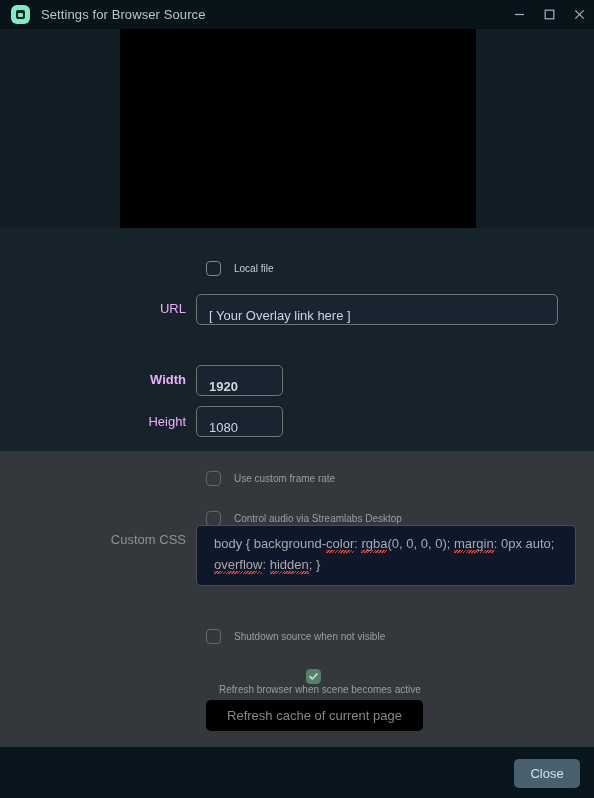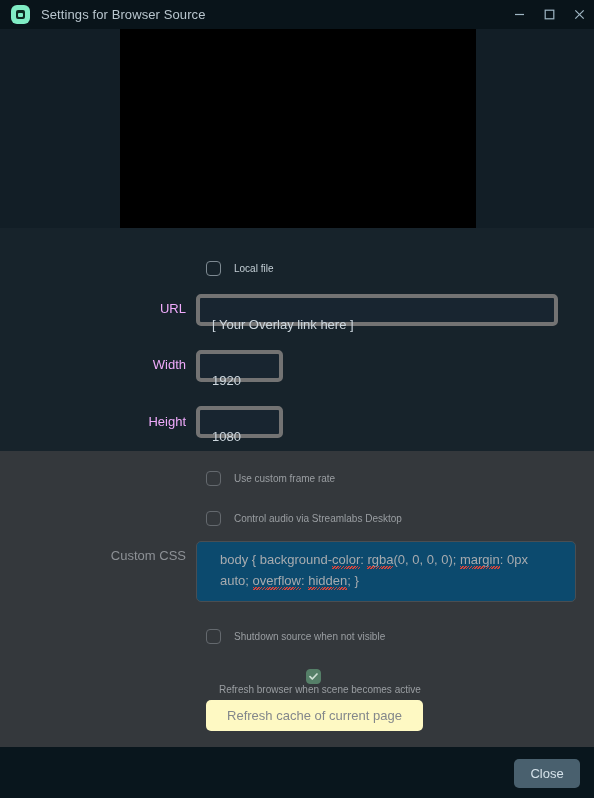--- a/index.html
+++ b/index.html
@@ -79,33 +79,33 @@
 
   .field-label {
     width: 196px; text-align: right; padding-right: 10px;
     font-size: 13px; color: #f0abfc;
     line-height: 30px; flex: none;
   }
   .field-label.dim { color: #8d9196; }
 
   .text-input {
     height: 31px; border-radius: 5px;
-    border: 4px solid #737373; background: #182530;
+    border: 1px solid #737373; background: #182530;
     color: #ccd6dd; font-size: 13px;
-    padding: 12px 12px; line-height: 29px;
+    padding: 6px 12px; line-height: 29px;
     font-family: "Liberation Sans", sans-serif;
   }
   .text-input.url { width: 362px; }
   .text-input.num { width: 87px; }
 
   .textarea-css {
     width: 380px; height: 61px; border-radius: 5px;
-    border: 1px solid #4a4e52; background: #0c4a6e;
+    border: 1px solid #4a4e52; background: #0f172a;
     color: #a7abaf; font-size: 13px; line-height: 21px;
-    padding: 7px 23px;
+    padding: 7px 17px;
     font-family: "Liberation Sans", sans-serif;
   }
   .sq { position: relative; display: inline; }
   .sq::after {
     content: ""; position: absolute; left: 0; right: 0; bottom: -2px; height: 3px;
     background-image: repeating-linear-gradient(135deg,
       #d9443a 0, #d9443a 1px, transparent 1px, transparent 2px,
       #d9443a 2px, #d9443a 3px, transparent 3px, transparent 4px);
   }
 
@@ -122,21 +122,21 @@
     display: flex; align-items: center; justify-content: center;
   }
   .cbox.checked svg { display: block; }
   .check-label { margin-left: 13px; font-size: 10px; color: #c3ced5; white-space: nowrap; }
   .form-lower .check-label { color: #9a9ea2; }
 
   
   .btn-refresh {
     position: absolute; left: 206px; top: 700px;
     width: 217px; height: 31px; border-radius: 5px;
-    background: #fef9c3; border: none;
+    background: #000000; border: none;
     color: #83878b; font-size: 13px;
     font-family: "Liberation Sans", sans-serif;
   }
   .btn-close {
     position: absolute; left: 514px; top: 759px;
     width: 66px; height: 29px; border-radius: 5px;
     background: #49606e; border: none;
     color: #d5e2ea; font-size: 13px;
     font-family: "Liberation Sans", sans-serif;
   }
@@ -180,21 +180,21 @@
     <div class="checkrow" style="left:206px; top:33px;">
       <span class="cbox"></span>
       <span class="check-label">Local file</span>
     </div>
 
     <div class="row" style="left:0px; top:66px;">
       <span class="field-label">URL</span>
       <div class="text-input url">[ Your Overlay link here ]</div>
     </div>
 
-    <div class="row" style="left:0px; top:122px;">
+    <div class="row" style="left:0px; top:137px;font-weight:bold;">
       <span class="field-label">Width</span>
       <div class="text-input num">1920</div>
     </div>
 
     <div class="row" style="left:0px; top:178px;align-items:center;">
       <span class="field-label">Height</span>
       <div class="text-input num">1080</div>
     </div>
 
   </div>
@@ -204,21 +204,21 @@
     <div class="checkrow" style="left:206px; top:60px;">
       <span class="cbox"></span>
       <span class="check-label">Control audio via Streamlabs Desktop</span>
     </div>
 
     <div class="checkrow" style="left:206px; top:20px;">
       <span class="cbox"></span>
       <span class="check-label">Use custom frame rate</span>
     </div>
 
-    <div class="row" style="left:0px; top:90px;justify-content:center;">
+    <div class="row" style="left:0px; top:74px;justify-content:center;">
       <span class="field-label dim">Custom CSS</span>
       <div class="textarea-css" id="css-area"><span>body { background-</span><span class="sq">color</span><span>: </span><span class="sq">rgba</span><span>(0, 0, 0, 0); </span><span class="sq">margin</span><span>: 0px auto; </span><span class="sq">overflow</span><span>: </span><span class="sq">hidden</span><span>; }</span></div>
     </div>
 
     <div class="checkrow" style="left:206px; top:178px;text-align:right;">
       <span class="cbox"></span>
       <span class="check-label">Shutdown source when not visible</span>
     </div>
 
     <div class="checkrow" style="left:206px; top:218px;flex-direction:column;">

